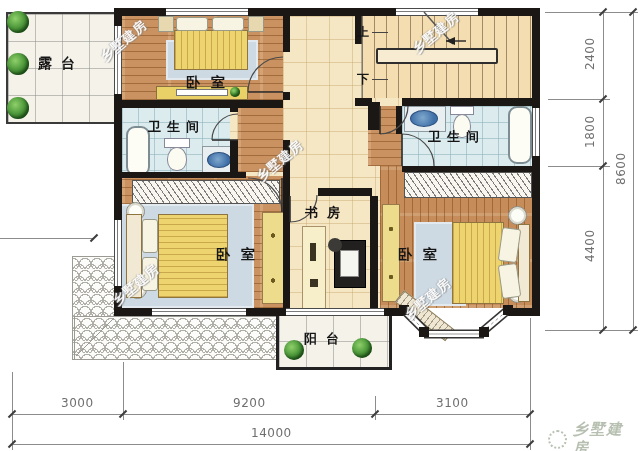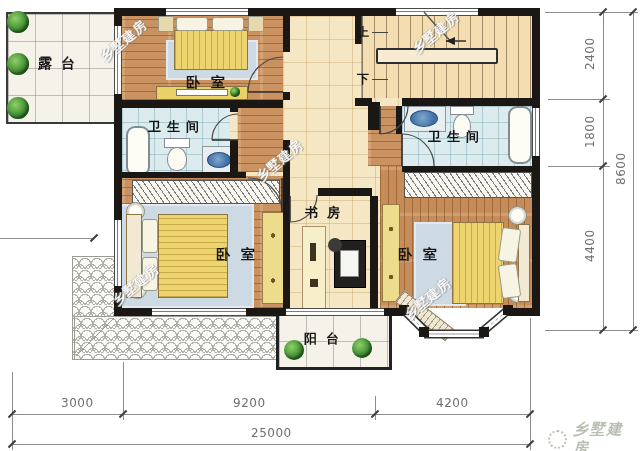--- a/index.html
+++ b/index.html
@@ -245,21 +245,21 @@
   <div class="dimline" style="left:0px;top:238px;width:94px;height:1px;"></div>
   <div class="tick" style="left:89px;top:237px;"></div>
   <div class="tick" style="left:7px;top:413px;"></div>
   <div class="tick" style="left:118px;top:413px;"></div>
   <div class="tick" style="left:370px;top:413px;"></div>
   <div class="tick" style="left:525px;top:413px;"></div>
   <div class="tick" style="left:7px;top:443px;"></div>
   <div class="tick" style="left:525px;top:443px;"></div>
   <div class="dimtxt" style="left:61px;top:396px;">3000</div>
   <div class="dimtxt" style="left:233px;top:396px;">9200</div>
-  <div class="dimtxt" style="left:436px;top:396px;">4200</div>
-  <div class="dimtxt" style="left:251px;top:426px;">25000</div>
+  <div class="dimtxt" style="left:436px;top:396px;">3100</div>
+  <div class="dimtxt" style="left:251px;top:426px;">14000</div>
 
   <div class="abs" style="left:548px;top:420px;display:flex;align-items:center;">
     <span style="display:inline-block;width:15px;height:15px;border:2px dotted #b9c1b3;border-radius:50%;margin-right:6px;"></span>
     <span style="font-weight:700;font-size:15px;letter-spacing:2px;color:#b6bfb0;text-shadow:1px 1px 0 #fff;font-style:italic;">乡墅建房</span>
   </div>
 
 </div>
 
 </body></html>

